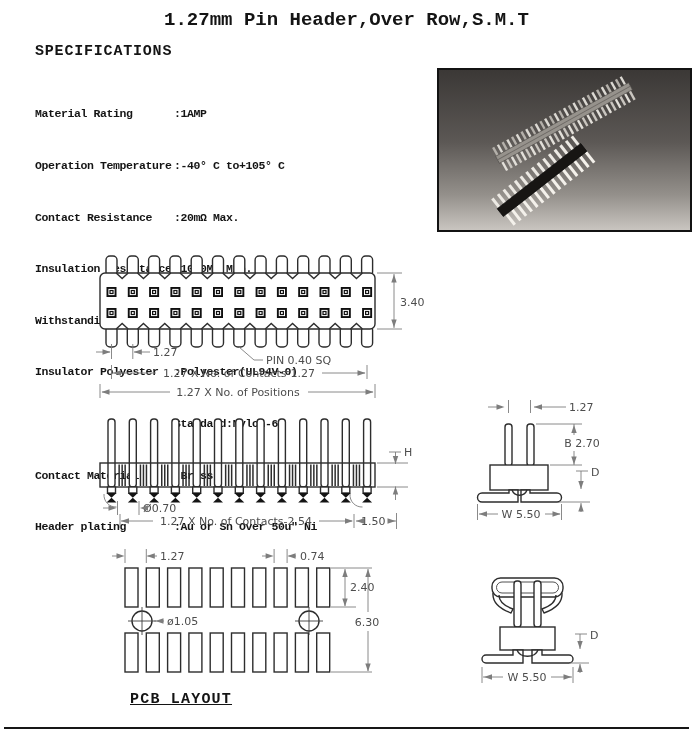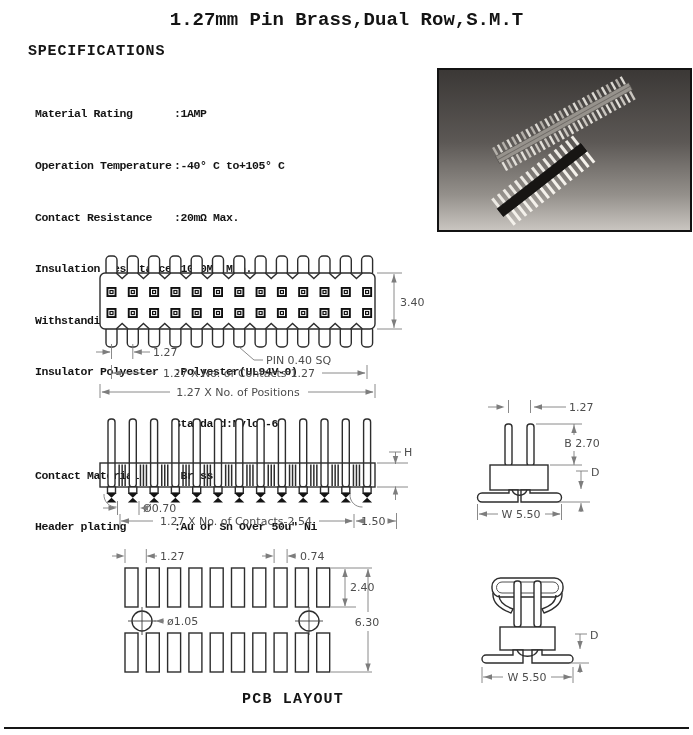--- a/index.html
+++ b/index.html
@@ -1,46 +1,46 @@
 <!DOCTYPE html>
 <html><head>
 <meta charset="utf-8">
 <style>
   html,body{margin:0;padding:0;background:#e8e8e8;}
   .page{position:relative;width:693px;height:735px;background:#ffffff;overflow:hidden;
         font-family:"Liberation Mono","DejaVu Sans Mono",monospace;color:#141414;}
   .title{position:absolute;top:9px;left:0;width:100%;text-align:center;
          font-size:19px;font-weight:bold;white-space:pre;}
-  .spec-head{position:absolute;left:28px;top:43px;font-size:15px;font-weight:bold;letter-spacing:.8px;}
+  .spec-head{position:absolute;left:35px;top:43px;font-size:15px;font-weight:bold;letter-spacing:.8px;}
   .specs{position:absolute;left:35px;top:71px;font-size:11.5px;font-weight:bold;
          letter-spacing:-.4px;line-height:17.2px;white-space:pre;}
   .spec-row{height:17.2px;}
   .spec-label{display:inline-block;width:139px;vertical-align:top;}
   .spec-value{display:inline-block;vertical-align:top;text-align:right;}
   .photo{position:absolute;left:437px;top:68px;width:255px;height:164px;
          border:2px solid #131313;box-sizing:border-box;}
   .photo svg{display:block;}
   .drawing{position:absolute;}
   .ln{fill:#ffffff;stroke:#2d2d2d;stroke-width:1.4;}
   .lnf{fill:none;stroke:#2d2d2d;stroke-width:1.4;}
   .thin{fill:none;stroke:#3d3d3d;stroke-width:.9;}
   .dln{fill:none;stroke:#7d7d7d;stroke-width:.9;}
   .hatch{stroke:#2d2d2d;stroke-width:1.5;}
   .arr{fill:#7d7d7d;}
   .dtx{font-family:"DejaVu Sans","Liberation Sans",sans-serif;font-size:11px;fill:#4d4d4d;}
-  .caption{position:absolute;left:130px;top:691px;width:214px;text-align:right;
-           font-size:15px;font-weight:bold;letter-spacing:1.2px;}
+  .caption{position:absolute;left:130px;top:691px;width:214px;text-align:left;
+           font-size:15px;font-weight:bold;letter-spacing:1.2px;text-decoration:underline;}
   .bottom-rule{position:absolute;left:4px;right:4px;top:727px;height:2px;background:#161616;}
 </style>
 </head>
 <body>
 
 <div class="page">
 
-  <div class="title">1.27mm Pin Brass,Dual Row,S.M.T</div>
+  <div class="title">1.27mm Pin Header,Over Row,S.M.T</div>
   <div class="spec-head">SPECIFICATIONS</div>
 
   <div class="specs">
     <div class="spec-row"><span class="spec-label">Material Rating</span><span class="spec-value">:1AMP</span></div>
     <div class="spec-row"><span class="spec-label">Operation Temperature</span><span class="spec-value">:-40° C to+105° C</span></div>
     <div class="spec-row"><span class="spec-label">Contact Resistance</span><span class="spec-value">:20mΩ Max.</span></div>
     <div class="spec-row"><span class="spec-label">Insulation Resistance</span><span class="spec-value">:1000MΩ Min.</span></div>
     <div class="spec-row"><span class="spec-label">Withstanding Voltage</span><span class="spec-value">:AC 500V</span></div>
     <div class="spec-row"><span class="spec-label">Insulator Polyester</span><span class="spec-value">:Polyester(UL94V-0)</span></div>
     <div class="spec-row"><span class="spec-label"></span><span class="spec-value">Standard:Nylon-6T</span></div>

